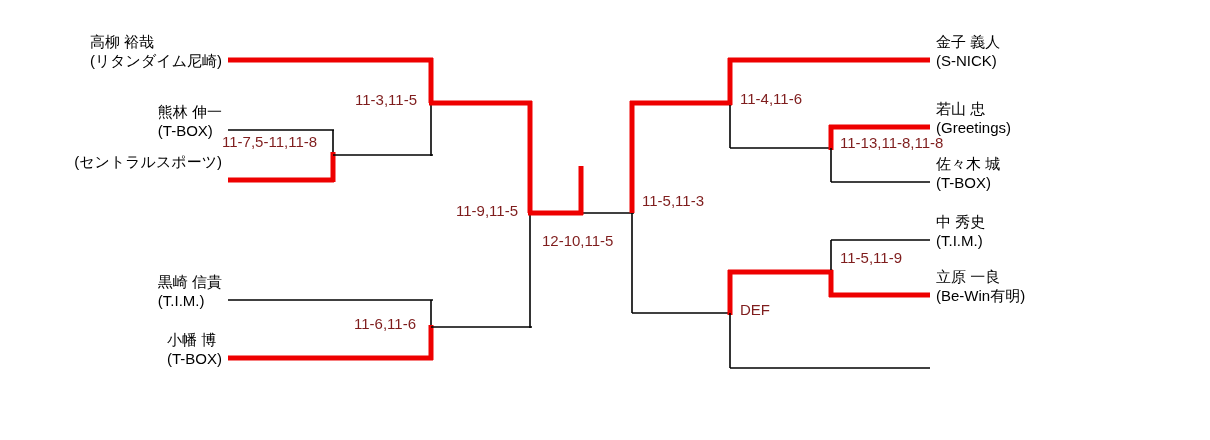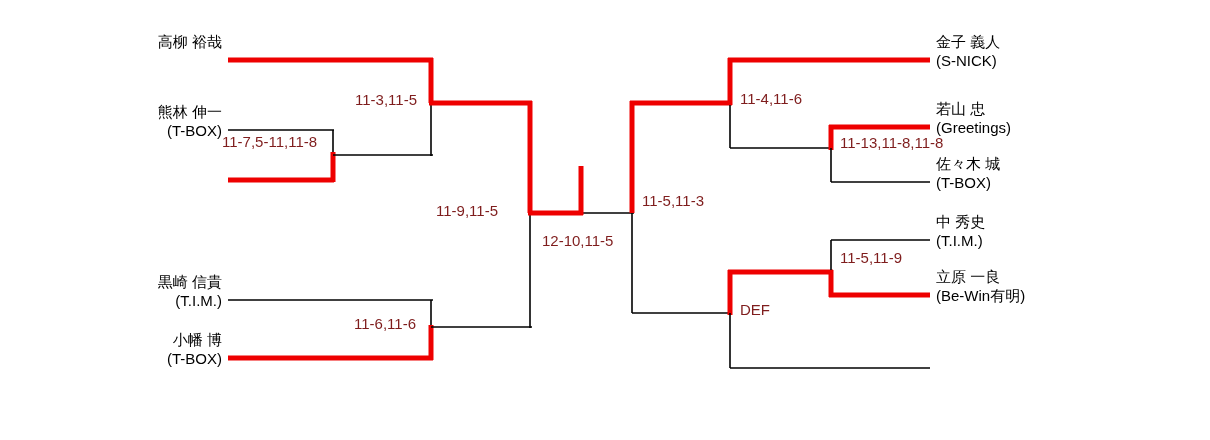--- a/index.html
+++ b/index.html
@@ -29,21 +29,20 @@
     font-size: 15px;
     line-height: 19px;
     color: #000000;
     white-space: nowrap;
   }
   .player .pname,
   .player .pclub {
     display: block;
   }
   .player.align-right {
-    text-align: right;
   }
   .player.align-left {
     text-align: left;
   }
   .score {
     position: absolute;
     font-size: 15px;
     line-height: 17px;
     color: #7f1d1d;
     white-space: nowrap;
@@ -122,28 +121,30 @@
     <line x1="831" y1="270" x2="831" y2="297" stroke="#ee0000" stroke-width="5"></line>
 
     <line x1="831" y1="240" x2="930" y2="240" stroke="#000000" stroke-width="1.6"></line>
 
     <line x1="829" y1="295" x2="930" y2="295" stroke="#ee0000" stroke-width="5"></line>
 
   </svg>
 
   <div class="player align-right" style="right:988px; top:32px;">
     <span class="pname">高柳 裕哉</span>
+    <span class="pclub">(リタンダイム尼崎)</span>
   </div>
 
   <div class="player align-right" style="right:988px; top:102px;">
     <span class="pname">熊林 伸一</span>
     <span class="pclub">(T-BOX)</span>
   </div>
 
   <div class="player align-right" style="right:988px; top:152px;">
+    <span class="pclub">(セントラルスポーツ)</span>
   </div>
 
   <div class="player align-right" style="right:988px; top:272px;">
     <span class="pname">黒崎 信貴</span>
     <span class="pclub">(T.I.M.)</span>
   </div>
 
   <div class="player align-right" style="right:988px; top:330px;">
     <span class="pname">小幡 博</span>
     <span class="pclub">(T-BOX)</span>
@@ -172,21 +173,21 @@
   <div class="player align-left" style="left:936px; top:267px;">
     <span class="pname">立原 一良</span>
     <span class="pclub">(Be-Win有明)</span>
   </div>
 
 
   <div class="score" style="left:222px; top:133px;">11-7,5-11,11-8</div>
 
   <div class="score" style="left:355px; top:91px;">11-3,11-5</div>
 
-  <div class="score" style="left:436px; top:202px;">11-9,11-5</div>
+  <div class="score" style="left:456px; top:202px;">11-9,11-5</div>
 
   <div class="score" style="left:354px; top:315px;">11-6,11-6</div>
 
   <div class="score" style="left:542px; top:232px;">12-10,11-5</div>
 
   <div class="score" style="left:642px; top:192px;">11-5,11-3</div>
 
   <div class="score" style="left:740px; top:90px;">11-4,11-6</div>
 
   <div class="score" style="left:840px; top:134px;">11-13,11-8,11-8</div>

